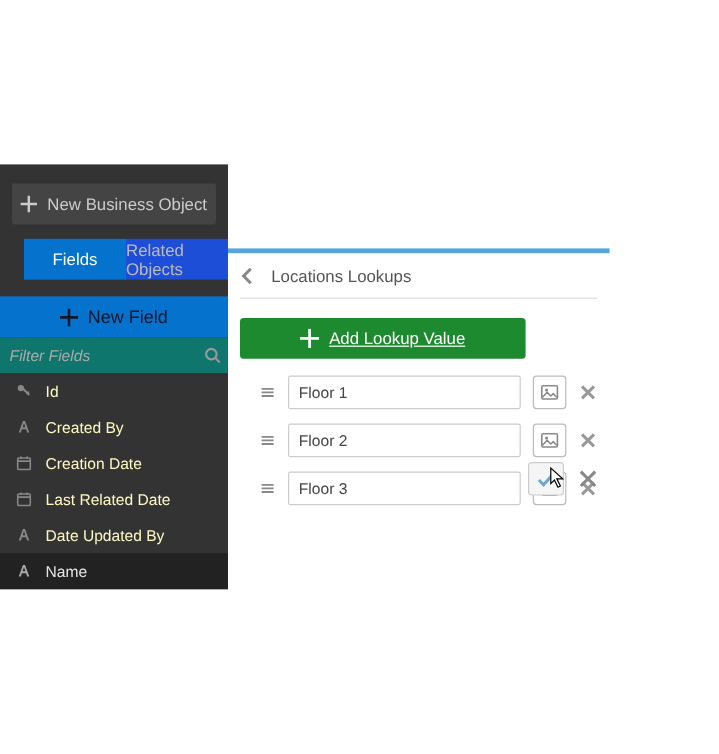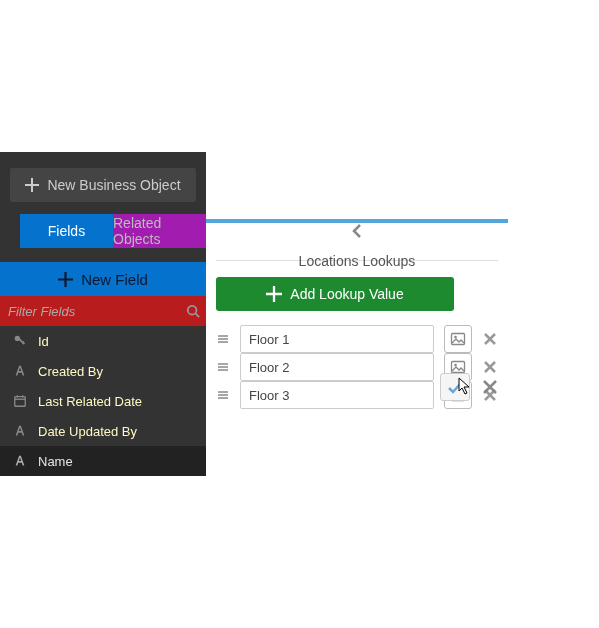--- a/index.html
+++ b/index.html
@@ -8,30 +8,30 @@
 
   
   .left { width: 262px; background: #333; color: #ccc; display: flex; flex-direction: column; position: relative; }
   .left-top-pad { height: 16px; }
   .new-bo-btn {
     margin: 0 10px 12px 10px; height: 34px; background: #444; color: #ccc;
     display: flex; align-items: center; justify-content: center; gap: 8px;
     font-size: 14px; border-radius: 2px; cursor: pointer;
   }
   .tabs { display: flex; height: 34px; padding-left: 20px; }
-  .tab { flex: 1; display: flex; align-items: center; justify-content: center; font-size: 14px; background: #a21caf; color: #bbb; cursor: pointer; }
+  .tab { flex: 1; display: flex; align-items: center; justify-content: center; font-size: 14px; background: #1d4ed8; color: #bbb; cursor: pointer; }
   .tab.active { background: #0572ce; color: #fff; }
   .new-field-btn {
     margin-top: 14px; height: 34px; background: #0572ce; color: #0f172a;
     display: flex; align-items: center; justify-content: center; gap: 8px;
     font-size: 15px; cursor: pointer;
   }
   .filter-wrap { position: relative; height: 30px; border-bottom: 1px solid #222; }
   .filter-input {
-    width: 100%; height: 30px; background: #b91c1c; border: none; outline: none;
+    width: 100%; height: 30px; background: #0f766e; border: none; outline: none;
     color: #ccc; font-size: 13px; font-style: italic; padding: 0 28px 0 8px;
   }
   .filter-input::placeholder { color: #aaa; font-style: italic; }
   .filter-search-icon { position: absolute; right: 6px; top: 50%; transform: translateY(-50%); color: #999; }
 
   .field-list { display: flex; flex-direction: column; }
   .field-item {
     height: 30px; display: flex; align-items: center; gap: 10px;
     padding: 0 12px; font-size: 13px; color: #fef9c3; cursor: pointer;
   }
@@ -44,32 +44,32 @@
     position: absolute; left: 254px; top: 294px;
     width: 0; height: 0; border-top: 8px solid transparent; border-bottom: 8px solid transparent;
     border-right: 10px solid #fff;
   }
 
   
   .right { flex: 1; background: #fff; display: flex; flex-direction: column; position: relative; }
   .right-top-bar { height: 4px; background: #55a5dd; }
   .right-header {
     height: 38px; margin: 0 10px; border-bottom: 1px solid #ddd;
-    display: flex; align-items: center; gap: 14px; flex-direction: column;
+    display: flex; align-items: center; gap: 14px;
   }
   .back-chevron { color: #888; cursor: pointer; }
   .right-title { font-size: 14px; color: #555; }
 
   .add-lookup-btn {
     margin: 16px 10px 14px 10px; height: 34px; background: #1e8a2f; color: #fff;
     display: flex; align-items: center; justify-content: center; gap: 8px;
-    font-size: 14px; border-radius: 3px; cursor: pointer; width: 238px;
-  }
-
-  .lookup-rows { display: flex; flex-direction: column; gap: 0; padding: 0 10px; }
+    font-size: 14px; border-radius: 3px; cursor: pointer; width: 238px; text-decoration: underline;
+  }
+
+  .lookup-rows { display: flex; flex-direction: column; gap: 12px; padding: 0 10px; margin-left: 16px; }
   .lookup-row { display: flex; align-items: center; gap: 10px; }
   .drag-handle { color: #888; cursor: grab; display:flex; align-items:center; }
   .lookup-input {
     flex: 0 0 128px; height: 28px; border: 1px solid #ccc; border-radius: 2px;
     padding: 0 8px; font-size: 13px; color: #444; outline: none;
   }
   .img-btn {
     width: 28px; height: 28px; border: 1px solid #bbb; border-radius: 3px;
     display: flex; align-items: center; justify-content: center; color: #888; cursor: pointer;
   }
@@ -156,20 +156,31 @@
         </div>
         <div class="field-item">
           <span class="field-icon">
             <svg width="14" height="14" viewBox="0 0 16 16" fill="none" stroke="currentColor" stroke-width="1.5">
               <rect x="2" y="3" width="12" height="11" rx="1"></rect>
               <line x1="2" y1="6" x2="14" y2="6"></line>
               <line x1="5" y1="1.5" x2="5" y2="4"></line>
               <line x1="11" y1="1.5" x2="11" y2="4"></line>
             </svg>
           </span>
+          <span>Creation Date</span>
+        </div>
+        <div class="field-item">
+          <span class="field-icon">
+            <svg width="14" height="14" viewBox="0 0 16 16" fill="none" stroke="currentColor" stroke-width="1.5">
+              <rect x="2" y="3" width="12" height="11" rx="1"></rect>
+              <line x1="2" y1="6" x2="14" y2="6"></line>
+              <line x1="5" y1="1.5" x2="5" y2="4"></line>
+              <line x1="11" y1="1.5" x2="11" y2="4"></line>
+            </svg>
+          </span>
           <span>Last Related Date</span>
         </div>
         <div class="field-item">
           <span class="field-icon">
             <svg width="14" height="14" viewBox="0 0 16 16" fill="currentColor">
               <path d="M3 13 L7 2 L9 2 L13 13 L11 13 L10 10 L6 10 L5 13 Z M6.7 8 L9.3 8 L8 4 Z"></path>
             </svg>
           </span>
           <span>Date Updated By</span>
         </div>

